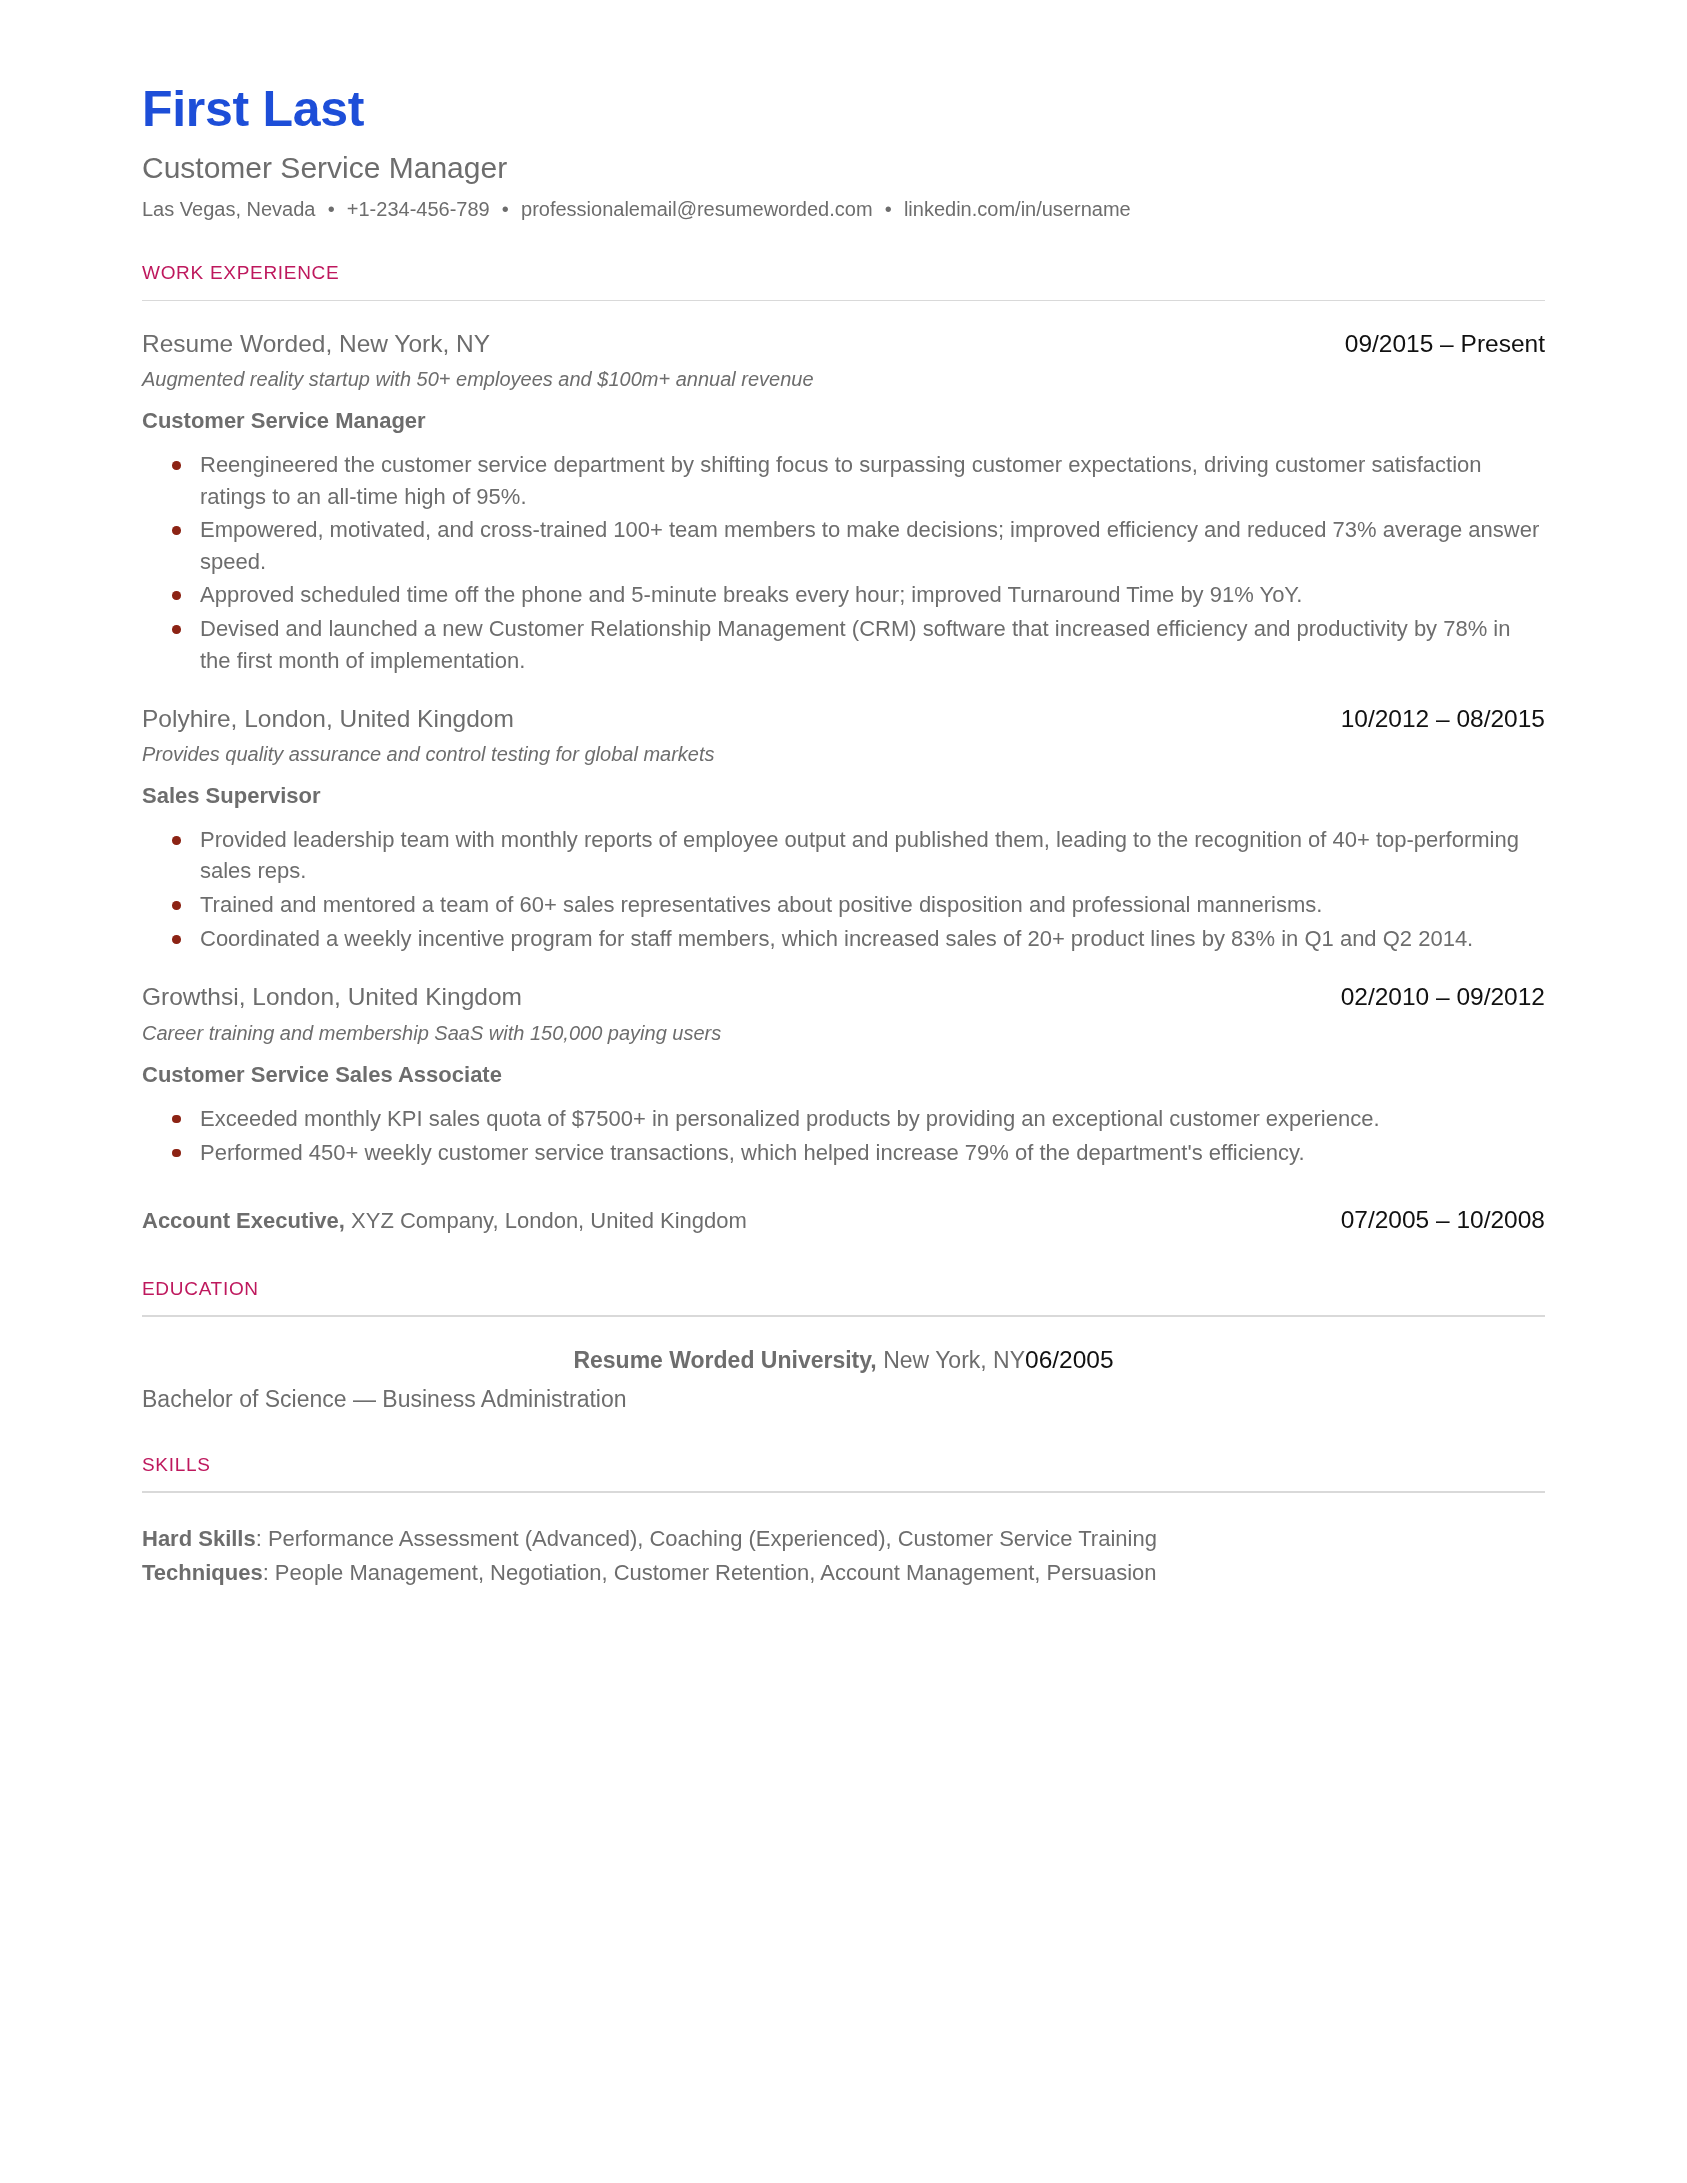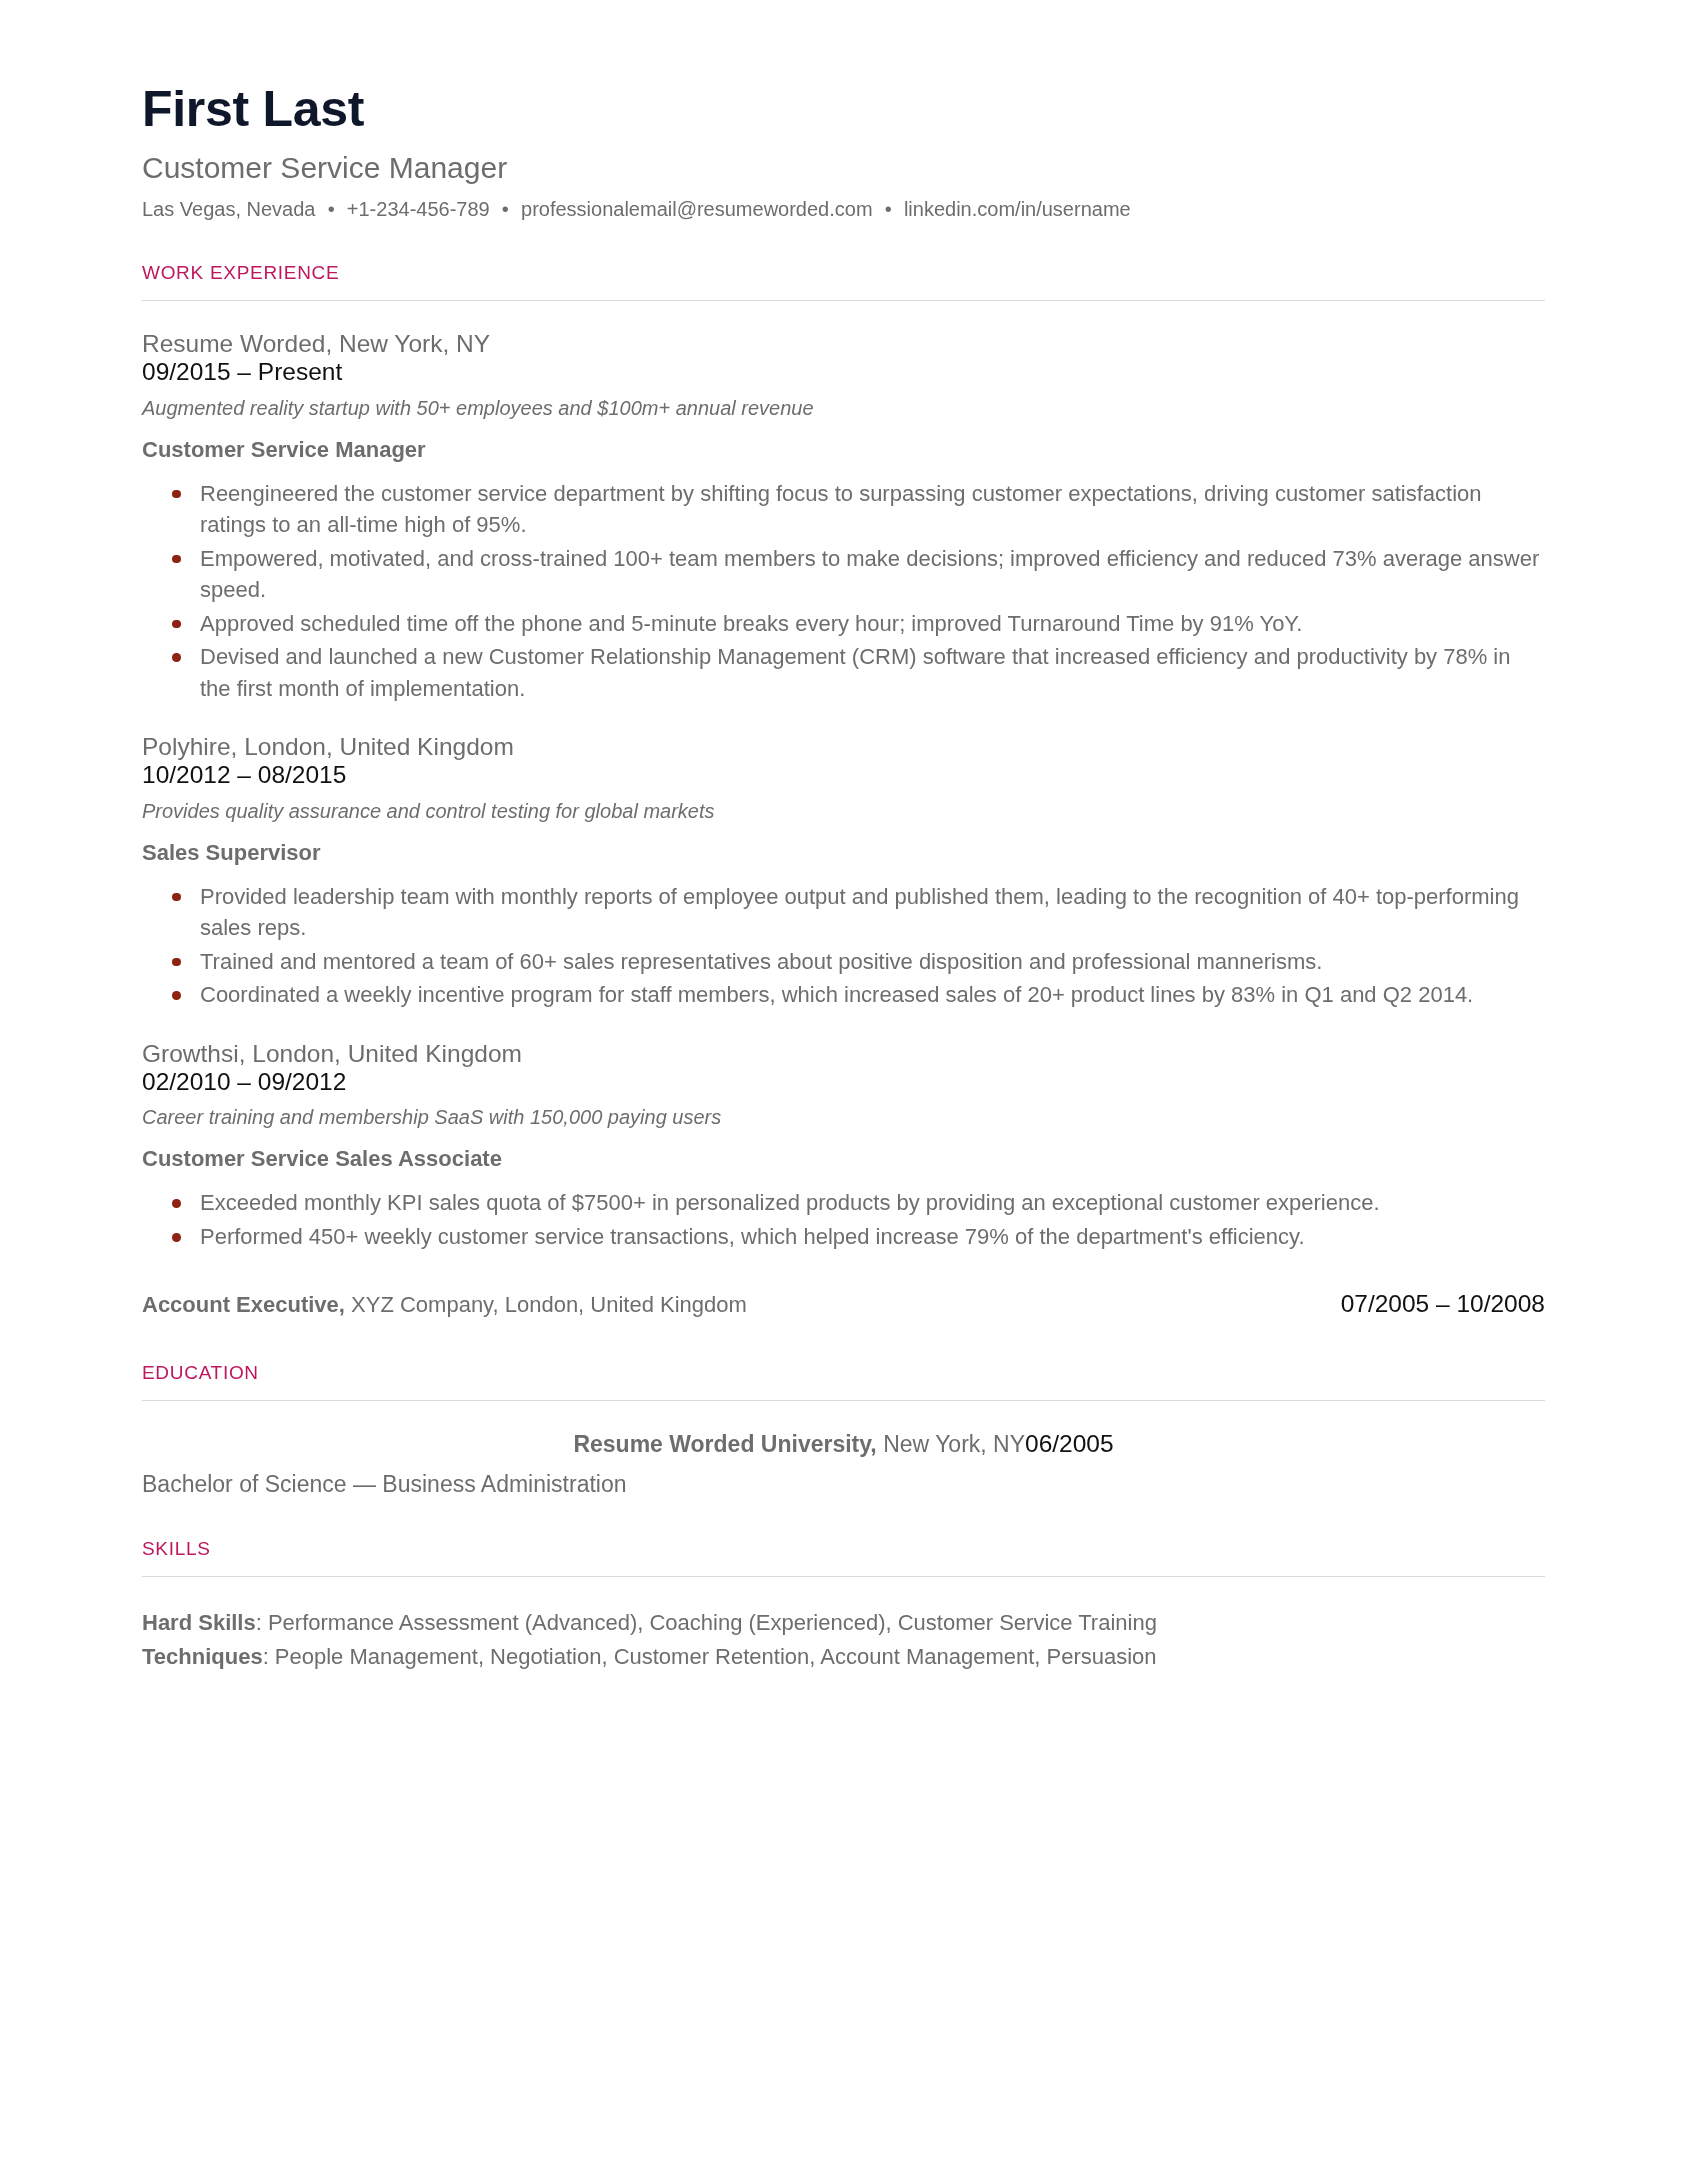--- a/index.html
+++ b/index.html
@@ -19,21 +19,21 @@
     width: 1687px;
     height: 2183px;
     background: #ffffff;
     padding: 64px 142px 0 142px;
   }
 
   
   .name {
     font-size: 50px;
     font-weight: bold;
-    color: #0f172a;
+    color: #1d4ed8;
     letter-spacing: -0.3px;
     line-height: 1.0;
     margin: 20px 0 0 0;
   }
   .headline {
     font-size: 30px;
     color: #6d6d6d;
     font-weight: 400;
     margin: 17px 0 0 0;
     line-height: 1.1;
@@ -64,21 +64,20 @@
   }
 
   
   .entry {
     margin-top: 29px;
   }
   .entry-top {
     display: flex;
     justify-content: space-between;
     align-items: baseline;
-    flex-direction: column;
   }
   .company {
     font-size: 24.5px;
     color: #6d6d6d;
     font-weight: 400;
     line-height: 1.15;
   }
   .dates {
     font-size: 24.5px;
     color: #111111;

